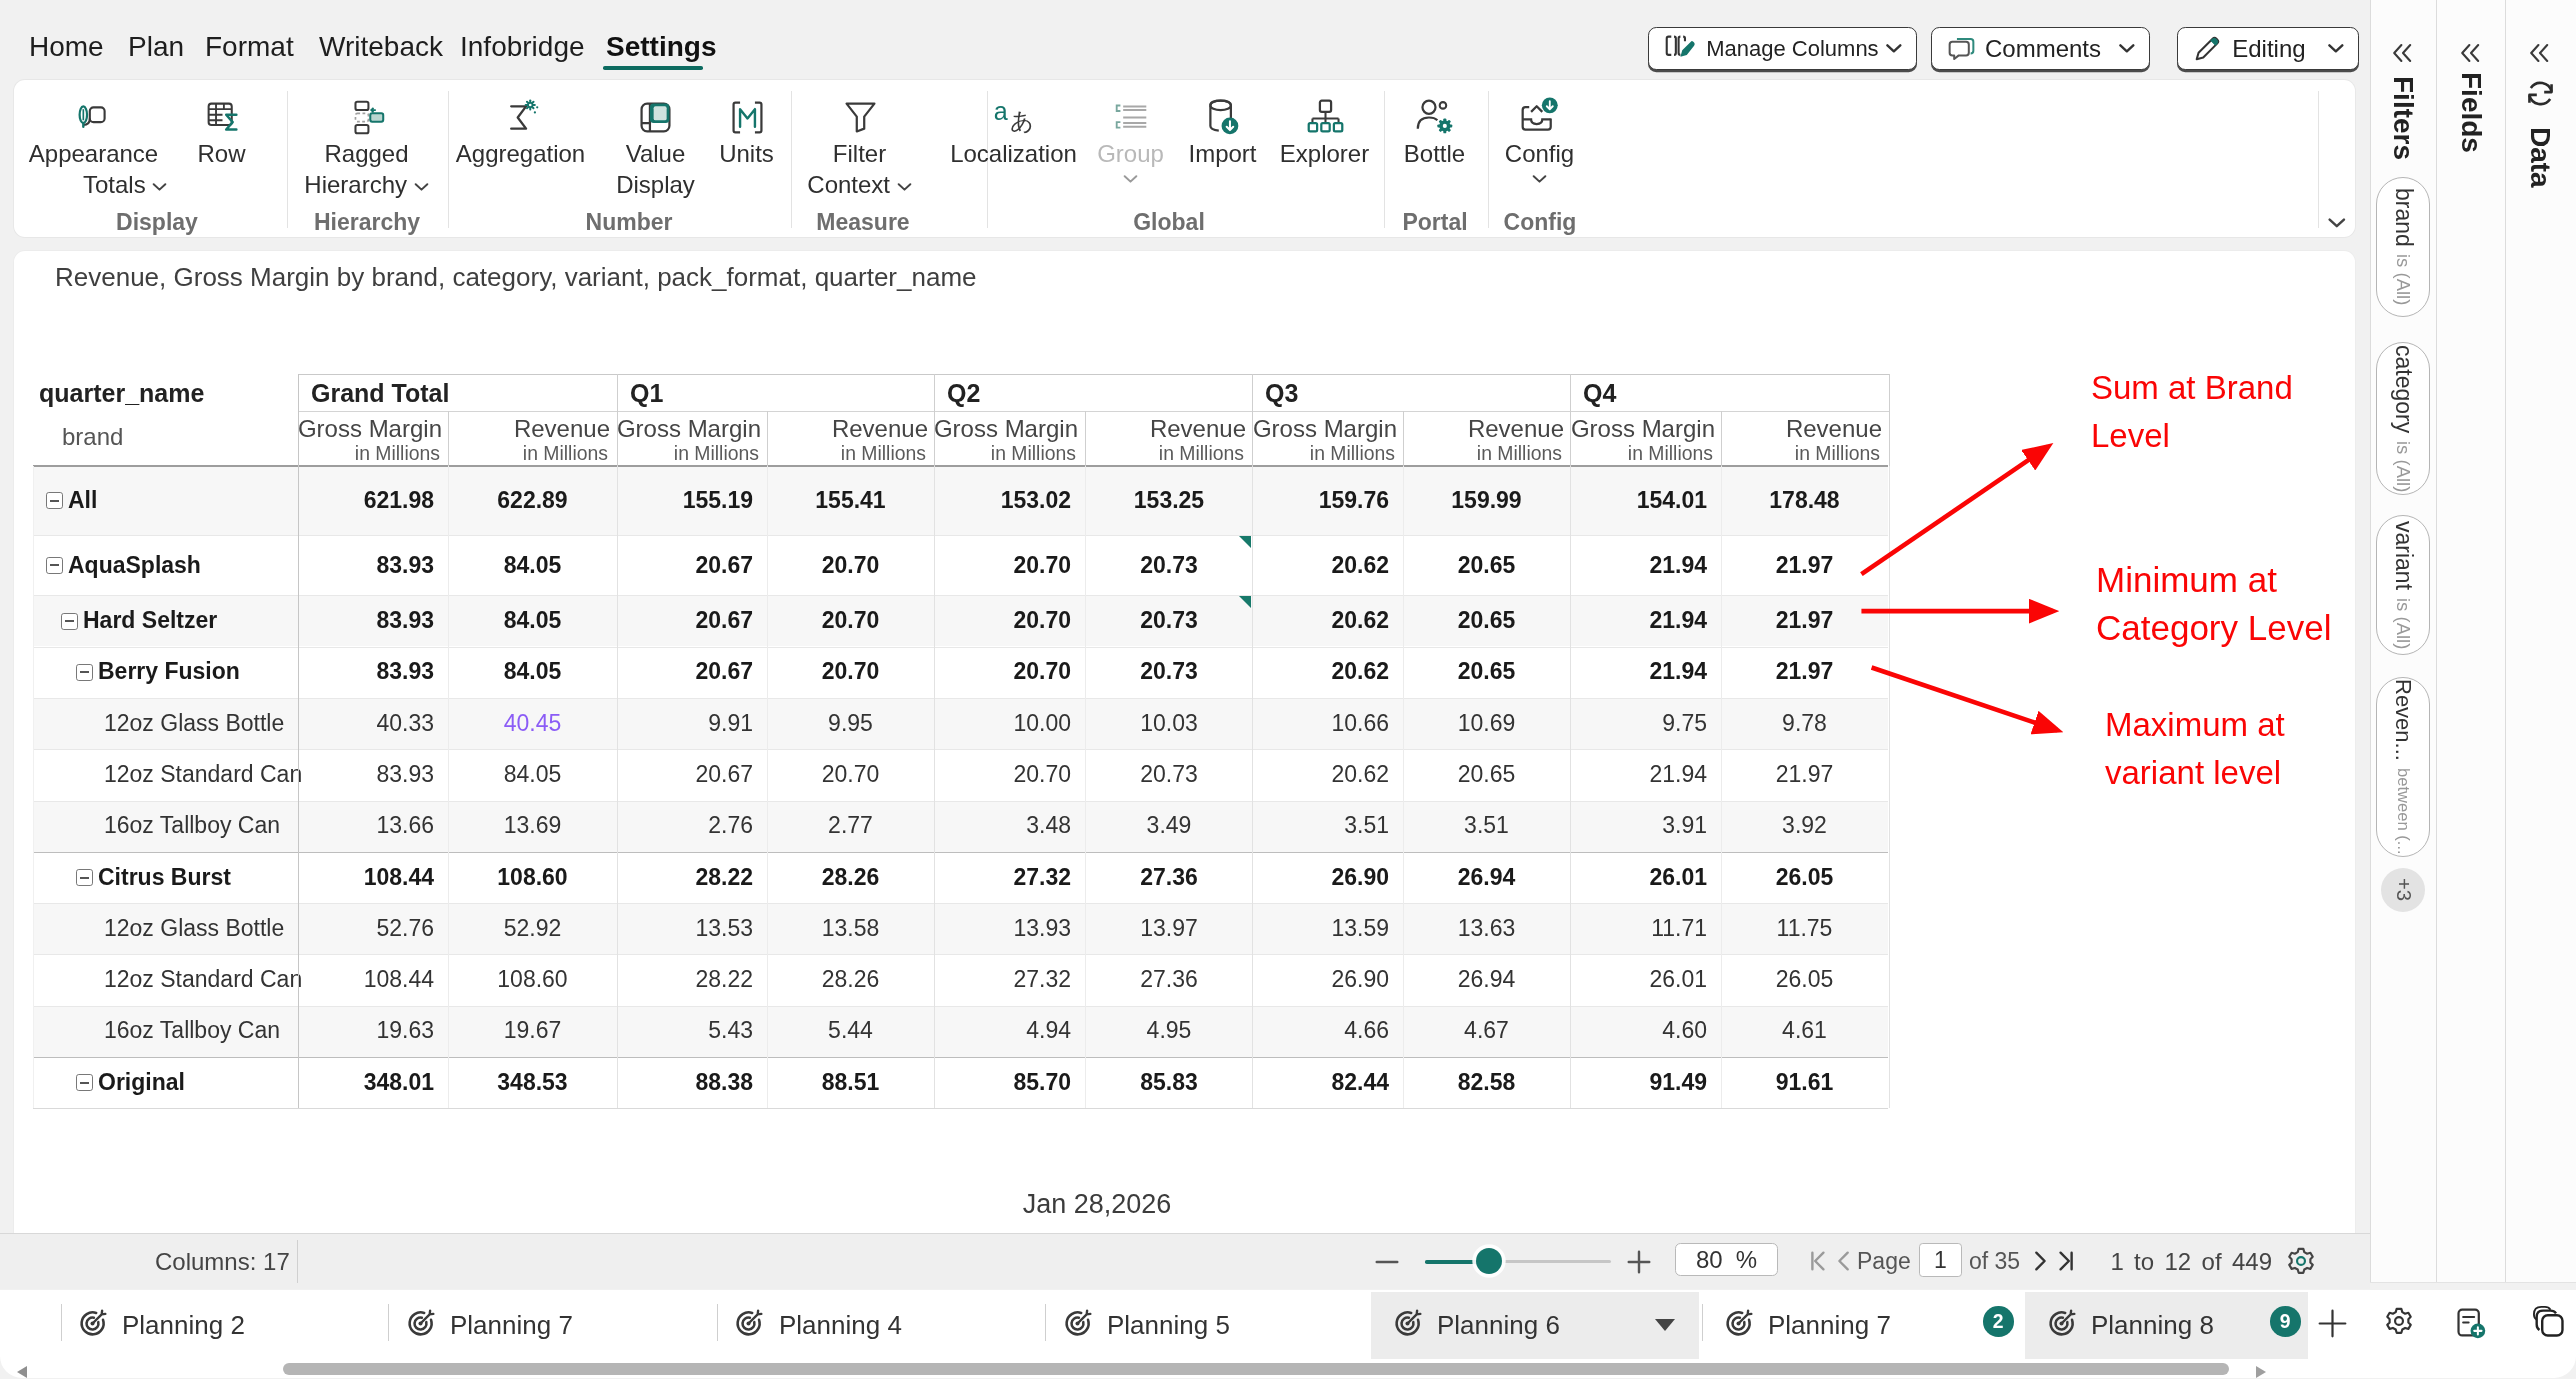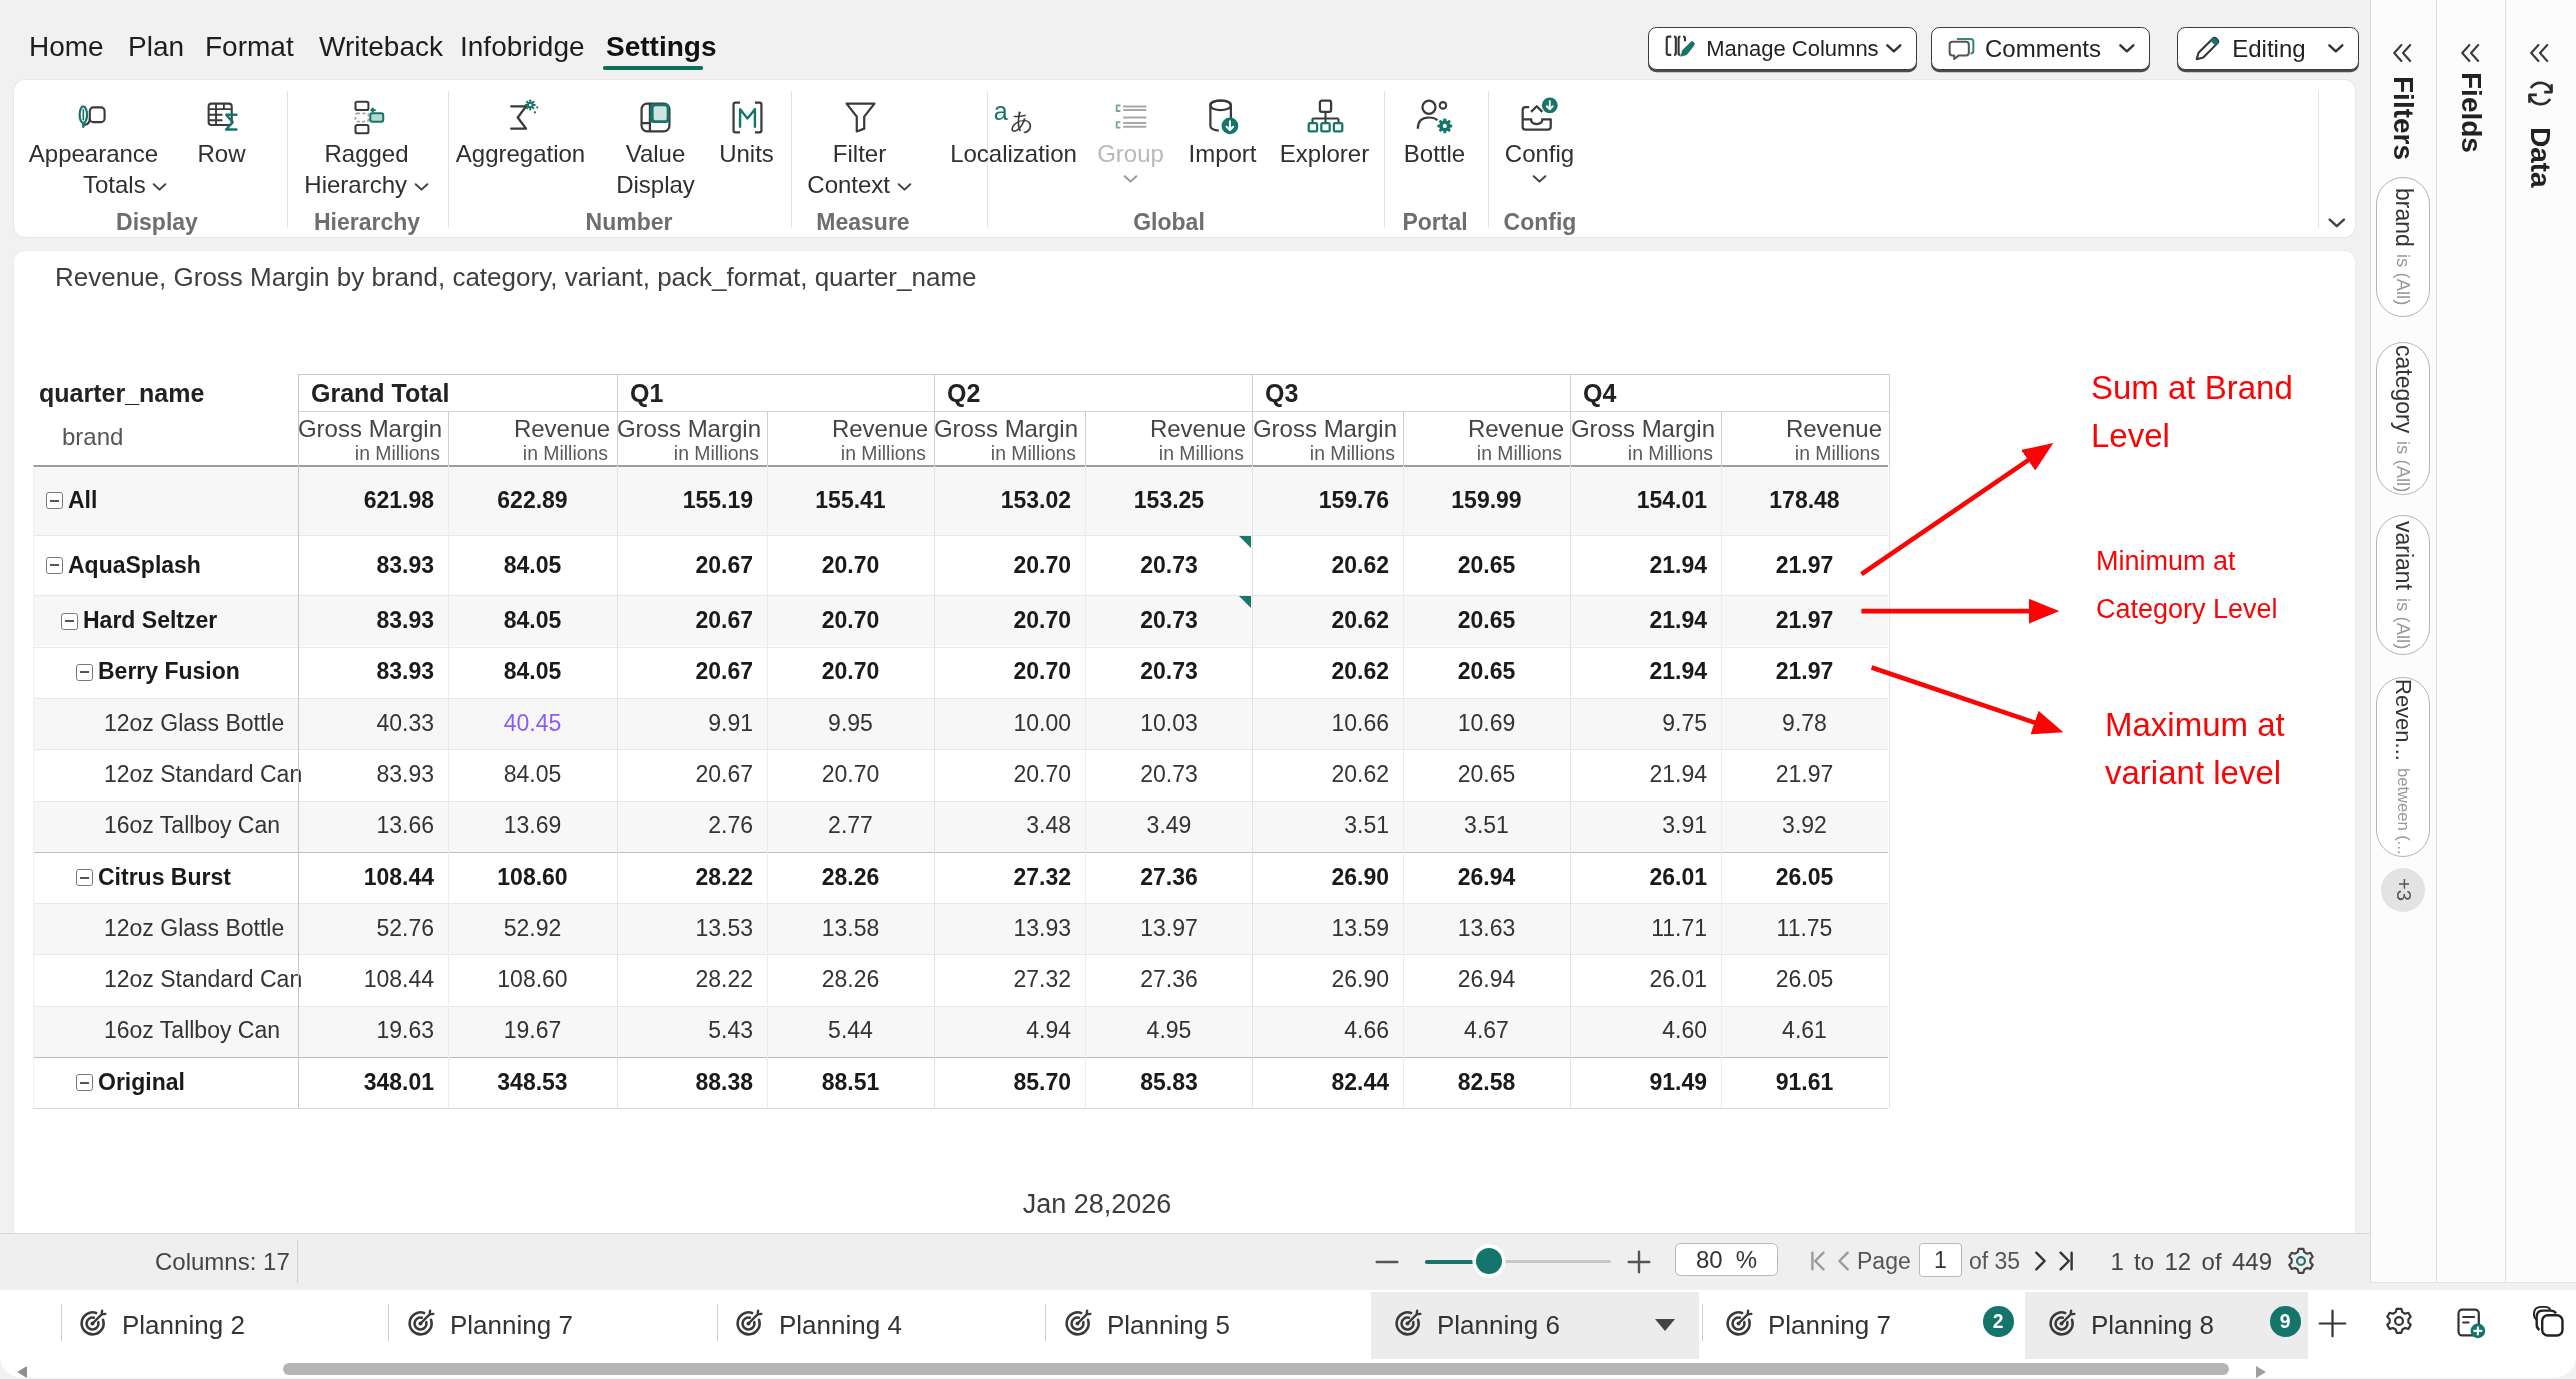--- a/index.html
+++ b/index.html
@@ -455,21 +455,21 @@
     <defs>
       <marker id="ah" markerWidth="6.6" markerHeight="5.4" refX="5.2" refY="2.7" orient="auto">
         <path d="M0 0 L6.6 2.7 L0 5.4 Z" fill="#fa0505"></path>
       </marker>
     </defs>
     <line x1="23" y1="181" x2="225" y2="43" stroke="#fa0505" stroke-width="5" marker-end="url(#ah)"></line>
     <line x1="23" y1="221" x2="230" y2="221" stroke="#fa0505" stroke-width="5" marker-end="url(#ah)"></line>
     <line x1="34" y1="282" x2="235" y2="350" stroke="#fa0505" stroke-width="5" marker-end="url(#ah)"></line>
   </svg>
 <div class="abs" style="left:2091px;top:364px;width:481px;height:111px;font-size:33px;color:#fa0505;line-height:48px;">Sum at Brand<br>Level</div>
-<div class="abs" style="left:2096px;top:537px;width:481px;height:111px;font-size:27px;color:#fa0505;line-height:48px;">Minimum at<br>Category Level</div>
+<div class="abs" style="left:2096px;top:556px;width:481px;height:111px;font-size:35px;color:#fa0505;line-height:48px;">Minimum at<br>Category Level</div>
 <div class="abs" style="left:2105px;top:701px;width:481px;height:111px;font-size:33px;color:#fa0505;line-height:48px;">Maximum at<br>variant level</div>
 <div class="abs" style="left:912px;top:1189px;width:370px;height:30px;font-size:27px;color:#3c3c3c;text-align:center;">Jan 28,2026</div>
 <div class="abs" style="left:0px;top:1233px;width:2370px;height:56px;background:#efefef;border-top:0.9px solid #d8d8d8;"></div>
 <div class="abs" style="left:33px;top:1295px;width:139px;height:28px;font-size:24px;color:#444;white-space:nowrap;text-align:right;">Rows: 414</div>
 <div class="abs" style="left:155px;top:1248px;width:185px;height:28px;font-size:24px;color:#444;white-space:nowrap;">Columns: 17</div>
 <div class="abs" style="left:297px;top:1240px;width:0.9px;height:43px;background:#d0d0d0;"></div>
 <svg class="abs" style="left:1373px;top:1248px" width="28" height="28" viewBox="0 0 30 30">
     <path d="M4 15 H26" stroke="#555" stroke-width="2.6" stroke-linecap="round"></path>
   </svg>
 <div class="abs" style="left:1425px;top:1260px;width:186px;height:2.8px;background:#c6c6c6;border-radius:1.8px;"></div>

